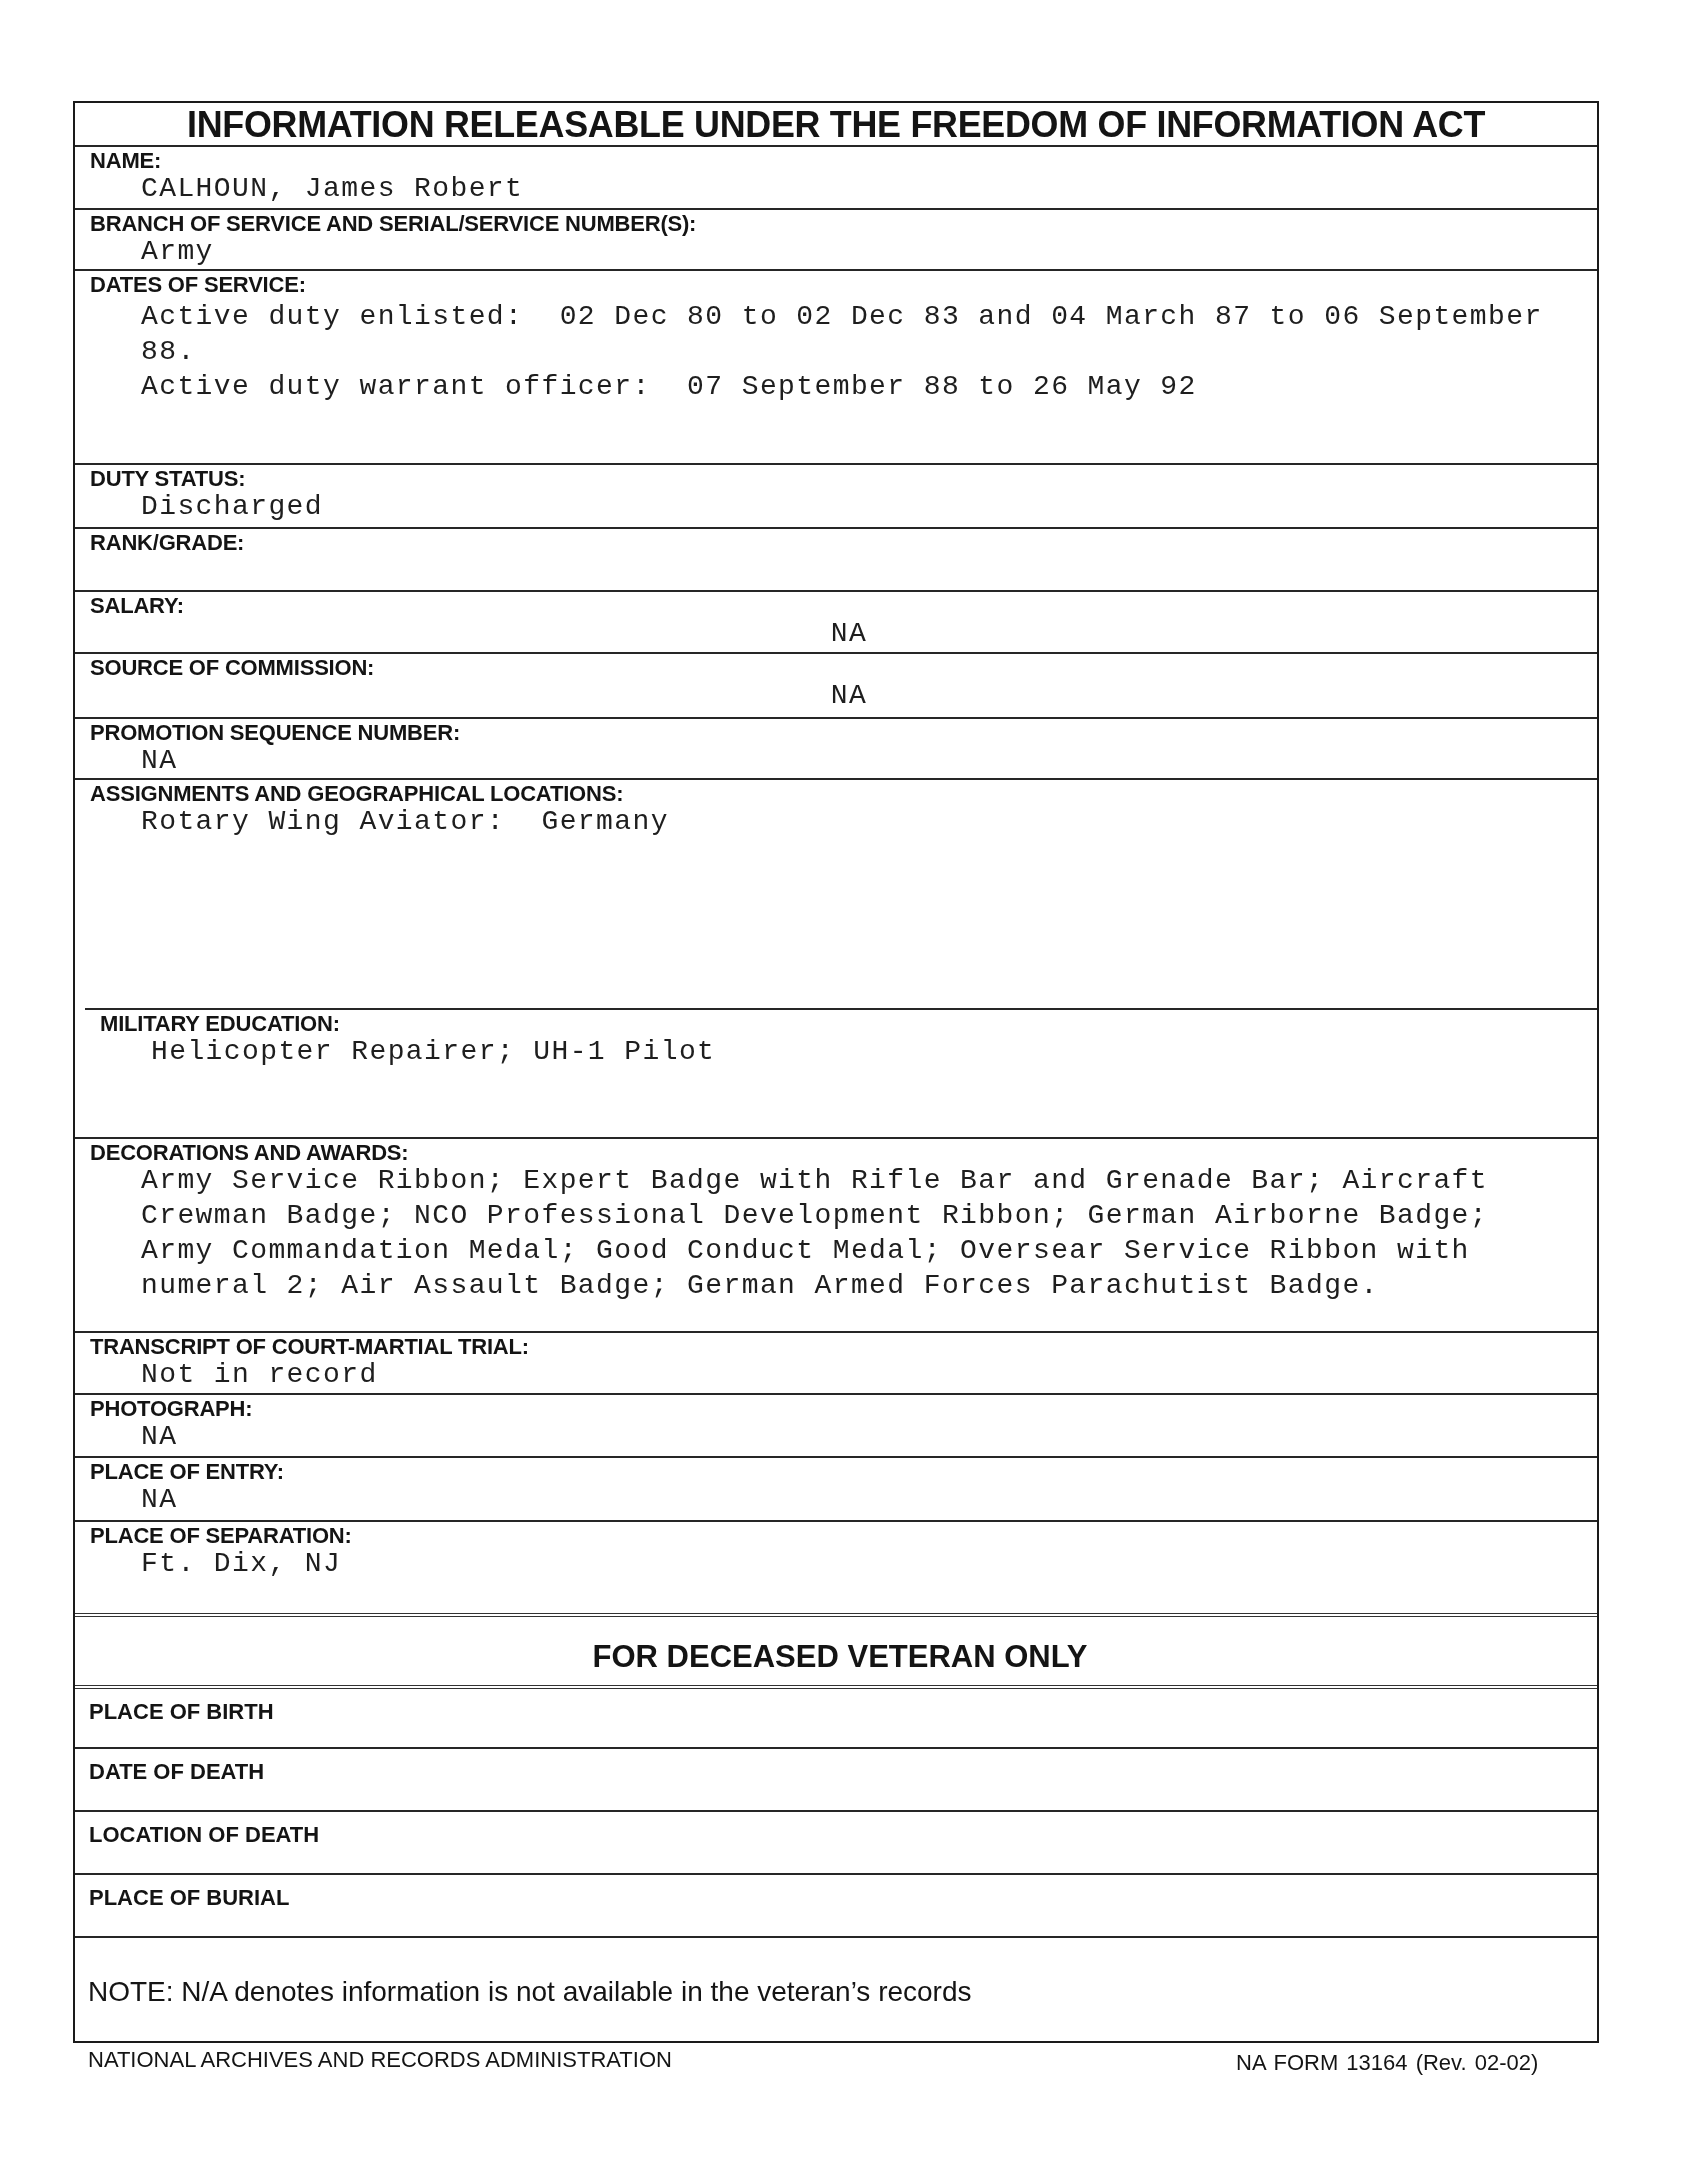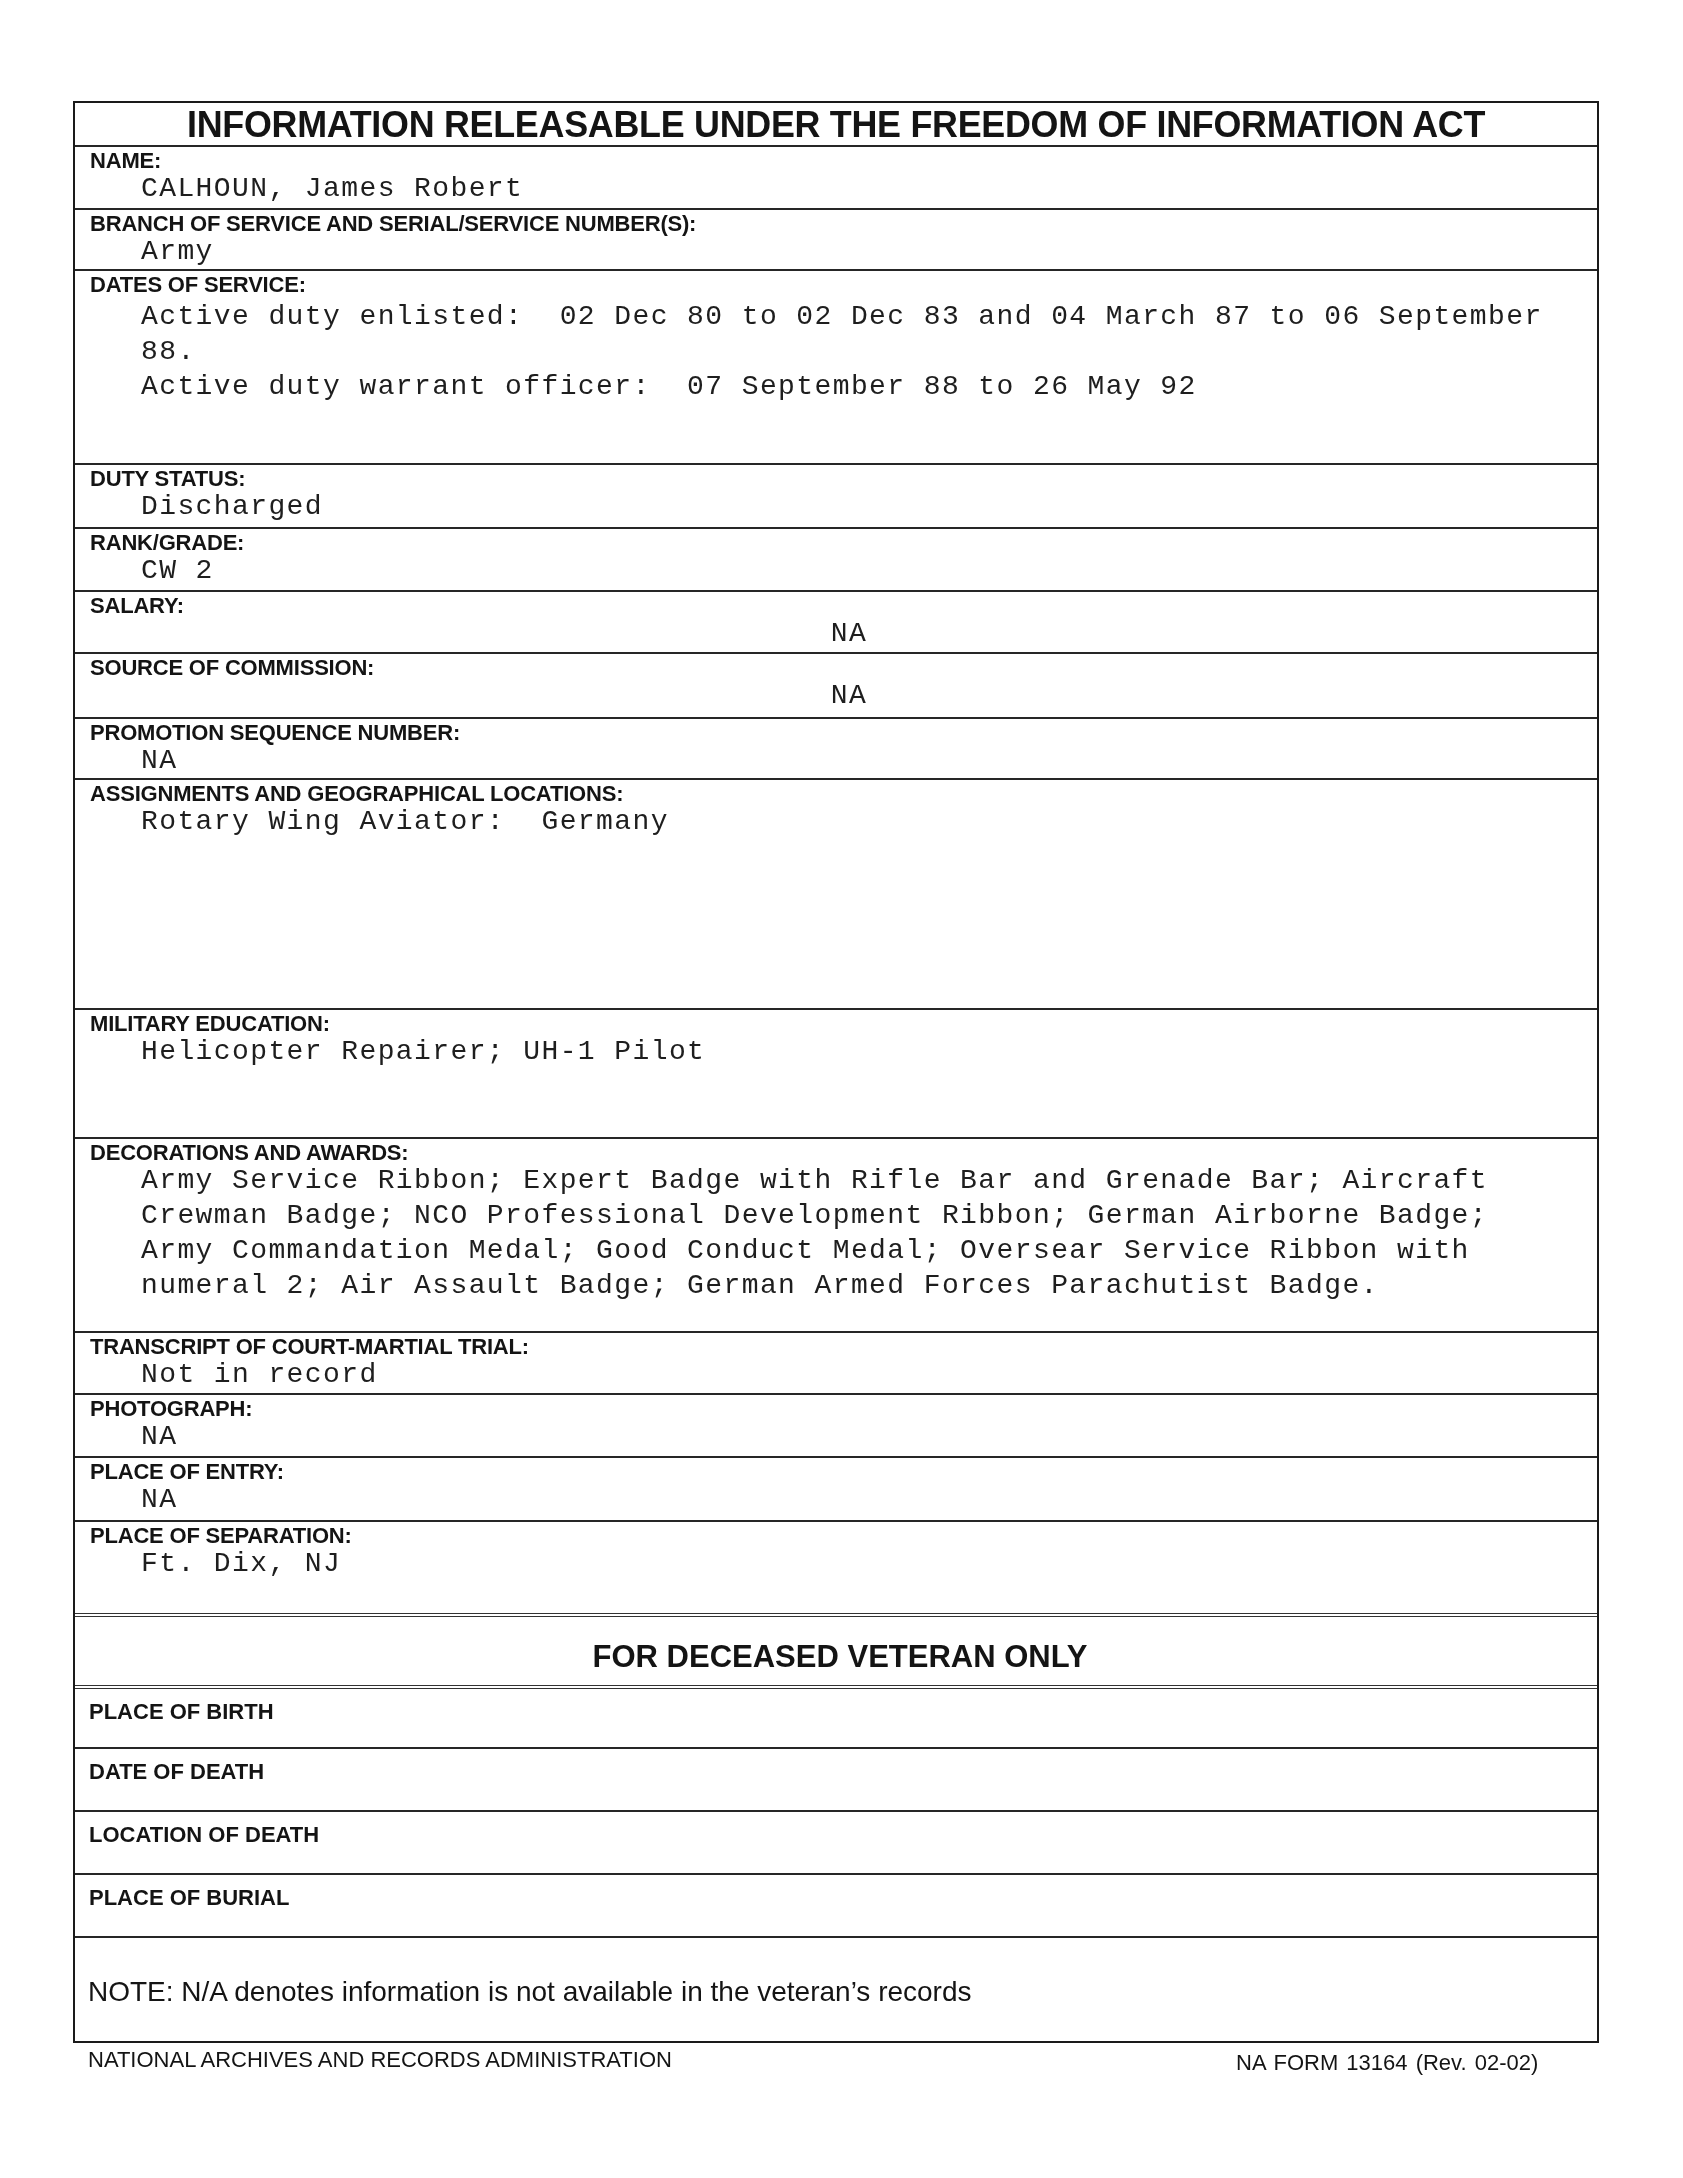--- a/index.html
+++ b/index.html
@@ -70,21 +70,20 @@
 Active duty warrant officer:  07 September 88 to 26 May 92</div>
   </div>
 
   <div class="row" style="top:360px;height:63px;">
     <div class="label">DUTY STATUS:</div>
     <div class="value">Discharged</div>
   </div>
 
   <div class="row" style="top:424px;height:63px;">
     <div class="label">RANK/GRADE:</div>
-    <div class="value">CW 2</div>
   </div>
 
   <div class="row" style="top:487px;height:66px;text-align:center;">
     <div class="label">SALARY:</div>
     <div class="value">NA</div>
   </div>
 
   <div class="row" style="top:549px;height:64px;text-align:center;">
     <div class="label">SOURCE OF COMMISSION:</div>
     <div class="value">NA</div>
@@ -93,21 +92,21 @@
   <div class="row" style="top:614px;height:61px;">
     <div class="label">PROMOTION SEQUENCE NUMBER:</div>
     <div class="value">NA</div>
   </div>
 
   <div class="row" style="top:675px;height:248px;padding-left:47px;">
     <div class="label">ASSIGNMENTS AND GEOGRAPHICAL LOCATIONS:</div>
     <div class="value">Rotary Wing Aviator:  Germany</div>
   </div>
 
-  <div class="row" style="top:905px;height:113px;">
+  <div class="row" style="top:905px;height:113px;margin-left:10px;">
     <div class="label">MILITARY EDUCATION:</div>
     <div class="value">Helicopter Repairer; UH-1 Pilot</div>
   </div>
 
   <div class="row" style="top:1034px;height:194px;">
     <div class="label">DECORATIONS AND AWARDS:</div>
     <div class="value">Army Service Ribbon; Expert Badge with Rifle Bar and Grenade Bar; Aircraft
 Crewman Badge; NCO Professional Development Ribbon; German Airborne Badge;
 Army Commandation Medal; Good Conduct Medal; Oversear Service Ribbon with
 numeral 2; Air Assault Badge; German Armed Forces Parachutist Badge.</div>

